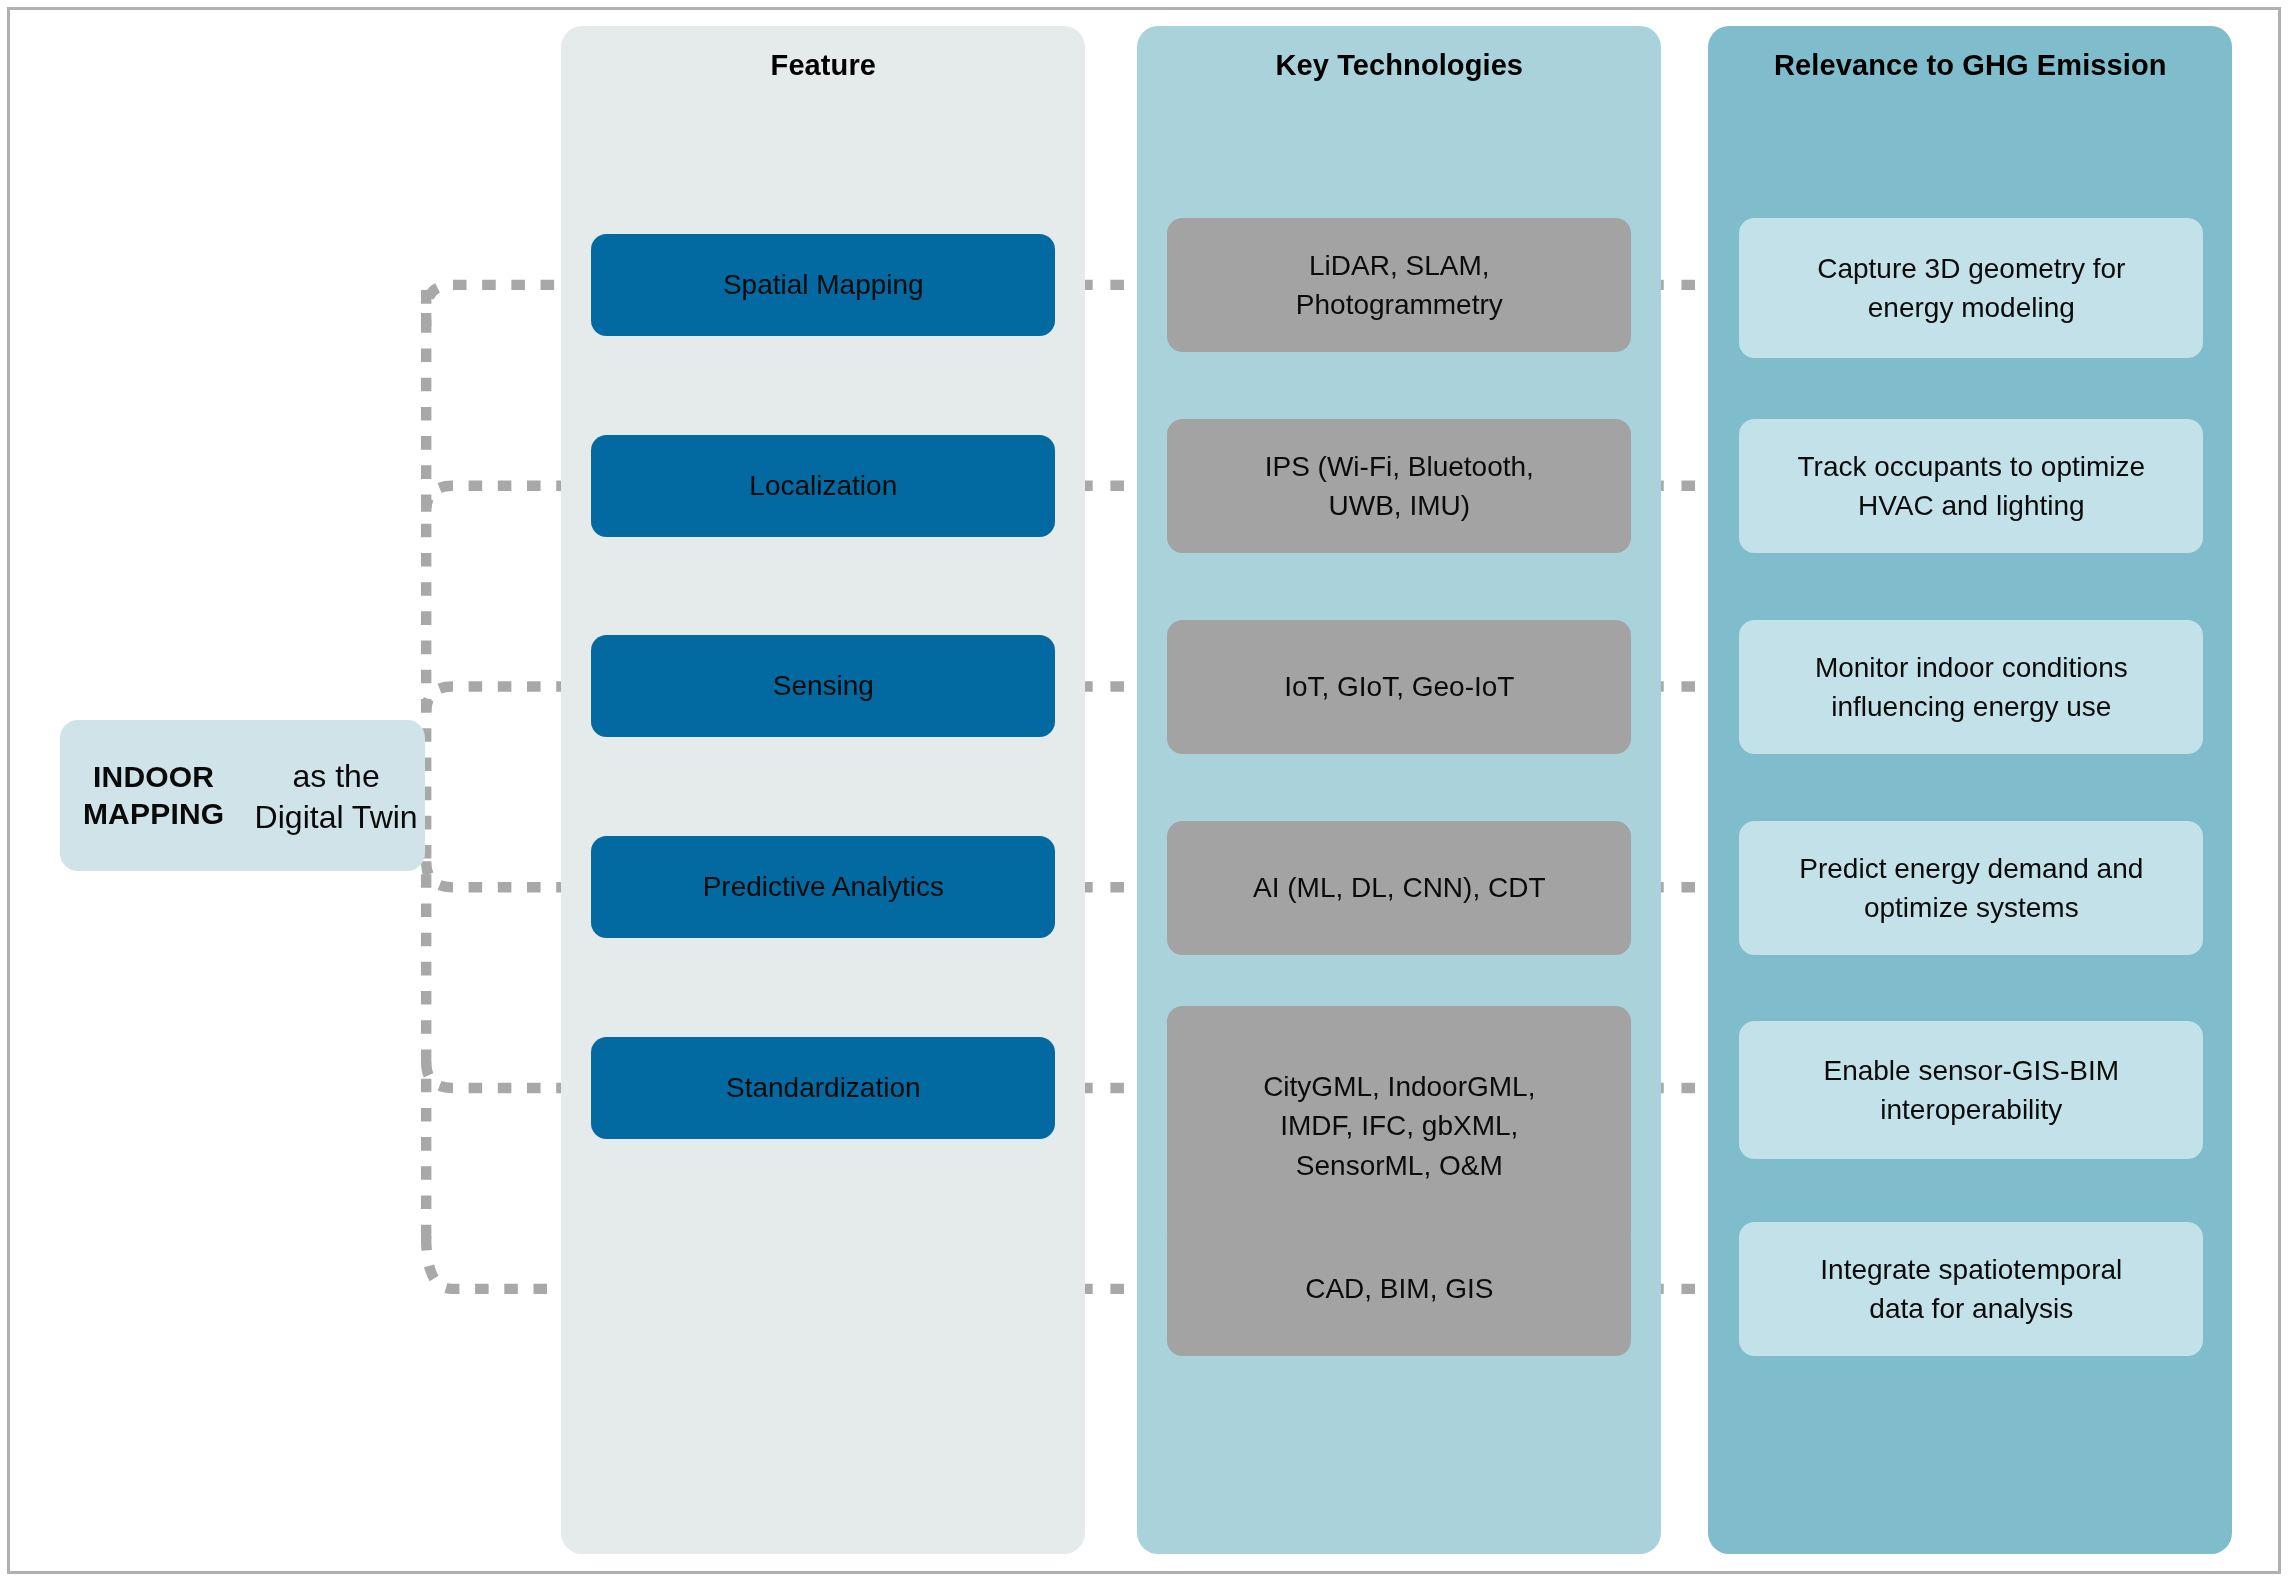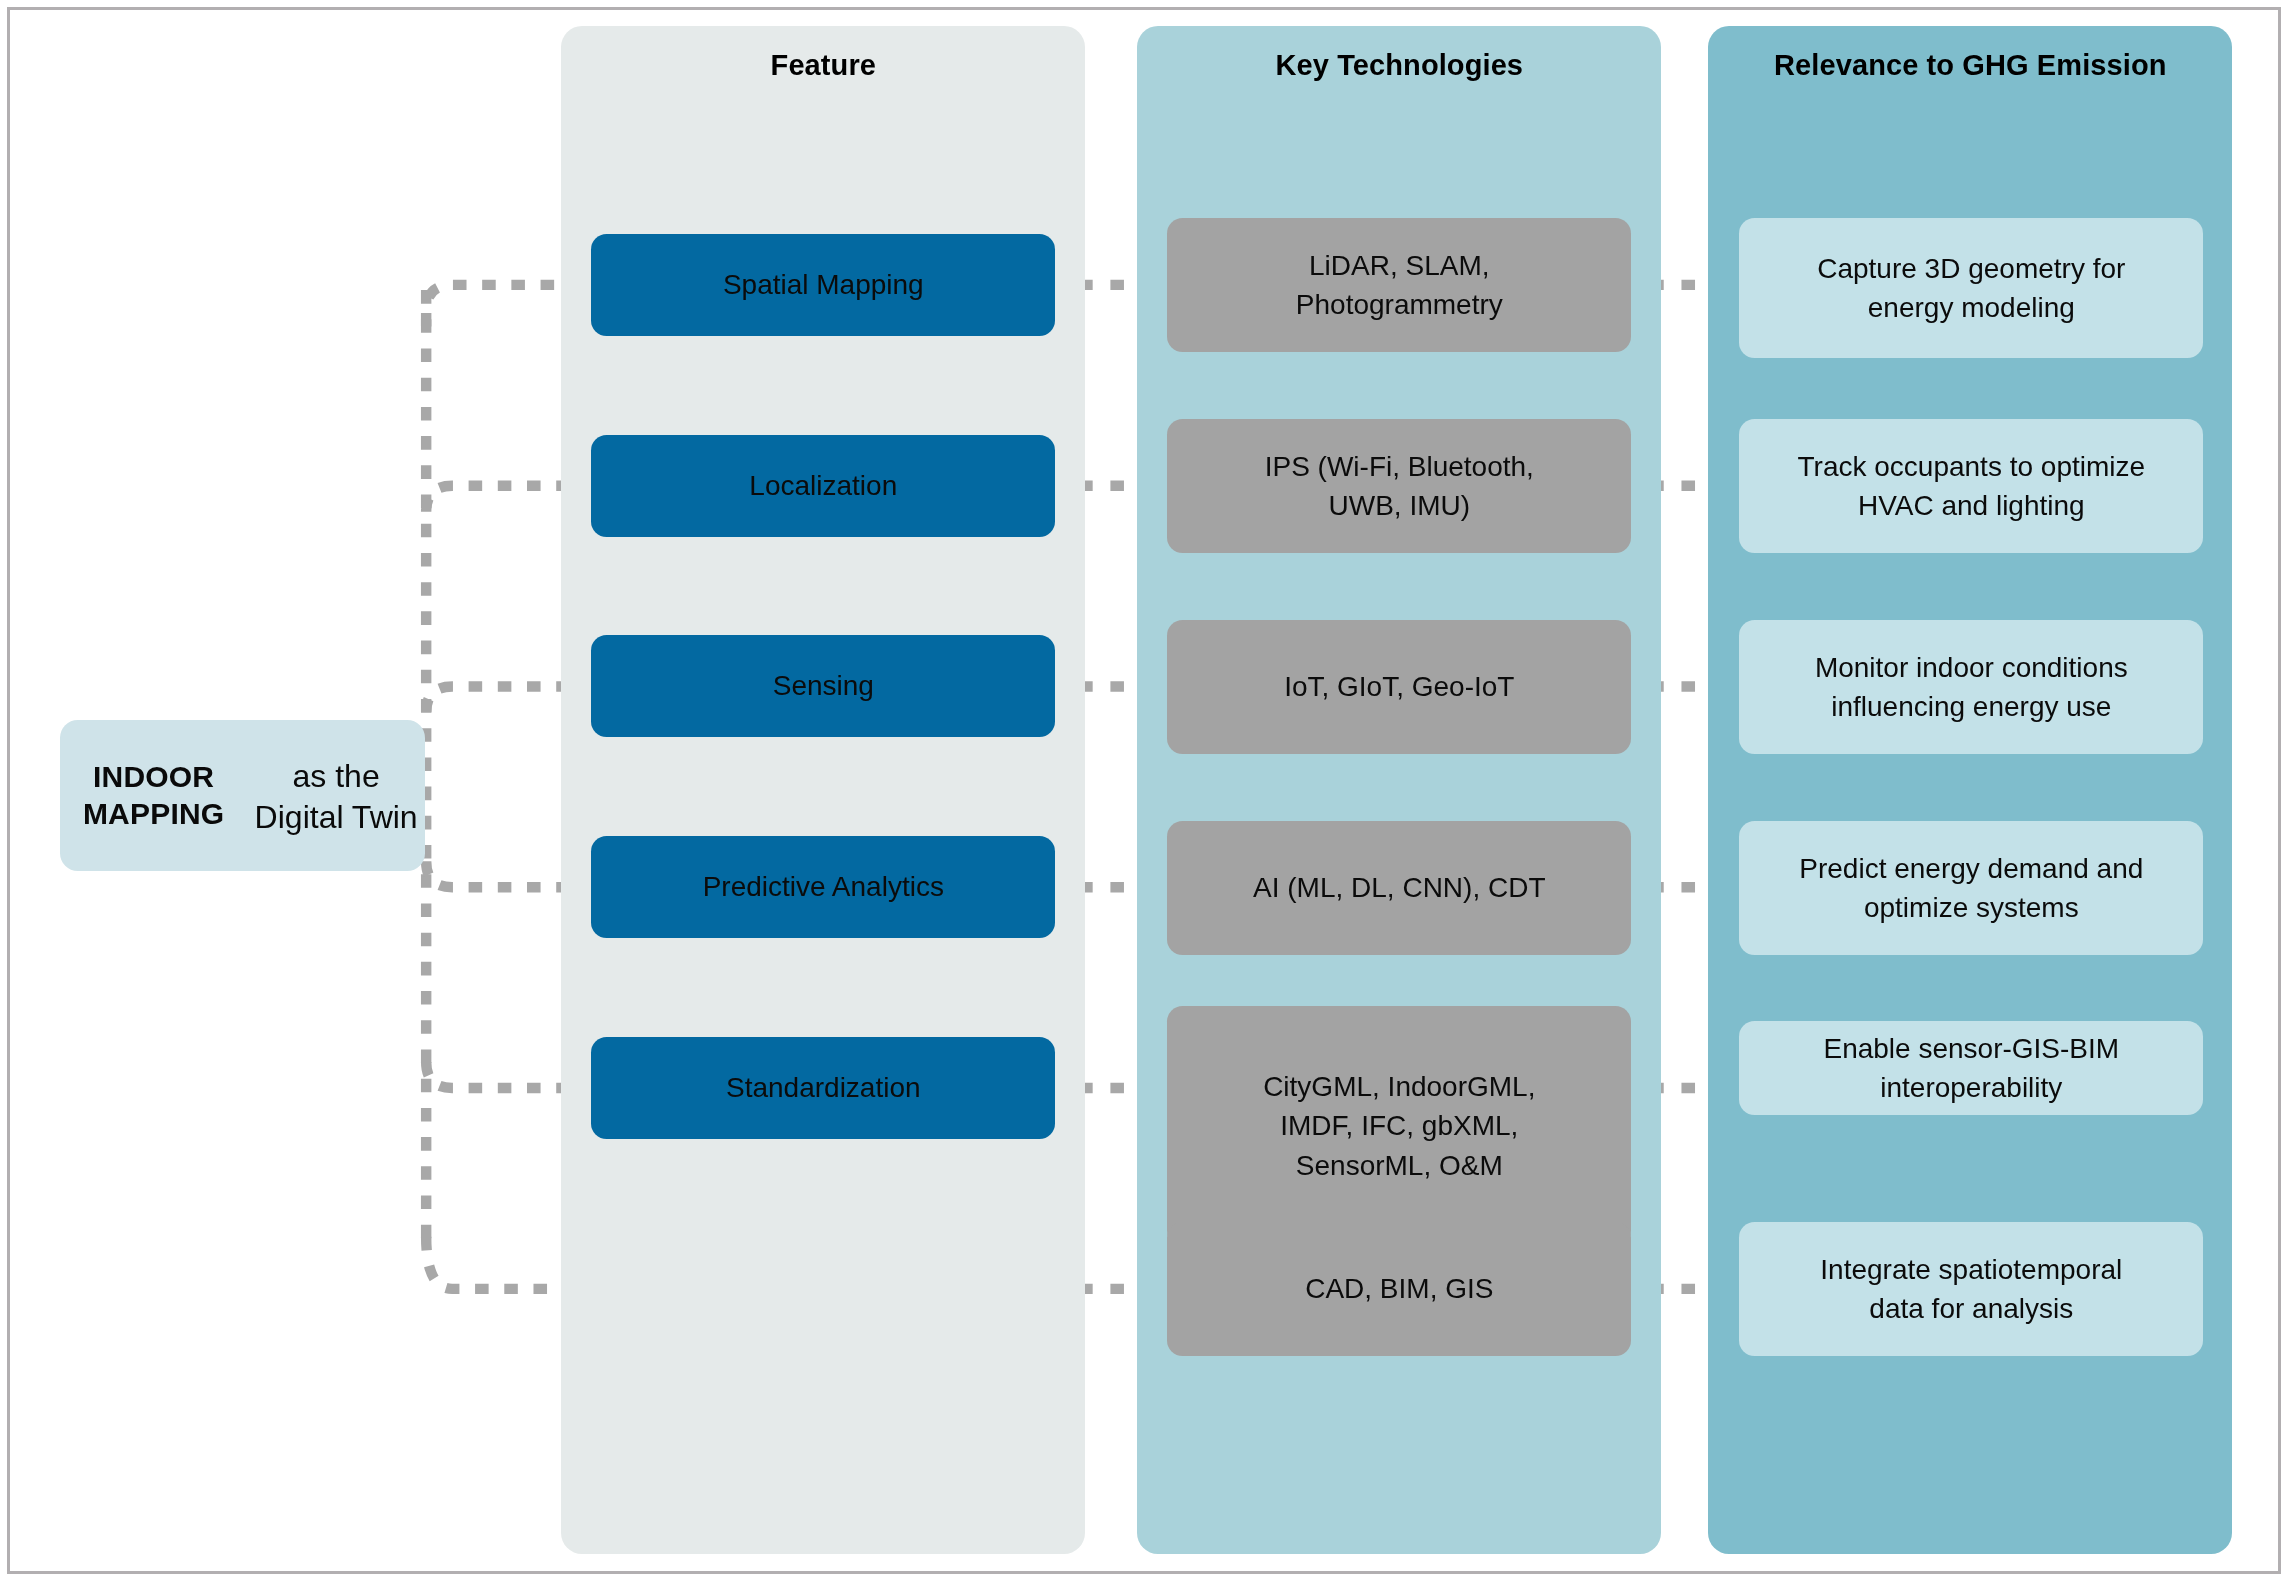--- a/index.html
+++ b/index.html
@@ -228,21 +228,21 @@
     </div>
 
     <div class="card card-feature" style="top:1027px;height:102px;">
       <span class="card-text">Standardization</span>
     </div>
     <div class="card card-tech" style="top:996px;height:240px;">
       <span class="card-text">CityGML, IndoorGML,
 IMDF, IFC, gbXML,
 SensorML, O&amp;M</span>
     </div>
-    <div class="card card-relevance" style="top:1011px;height:94px;">
+    <div class="card card-relevance" style="top:1011px;height:138px;">
       <span class="card-text">Enable sensor-GIS-BIM
 interoperability</span>
     </div>
 
     <div class="card card-tech" style="top:1212px;height:134px;">
       <span class="card-text">CAD, BIM, GIS</span>
     </div>
     <div class="card card-relevance" style="top:1212px;height:134px;">
       <span class="card-text">Integrate spatiotemporal
 data for analysis</span>

